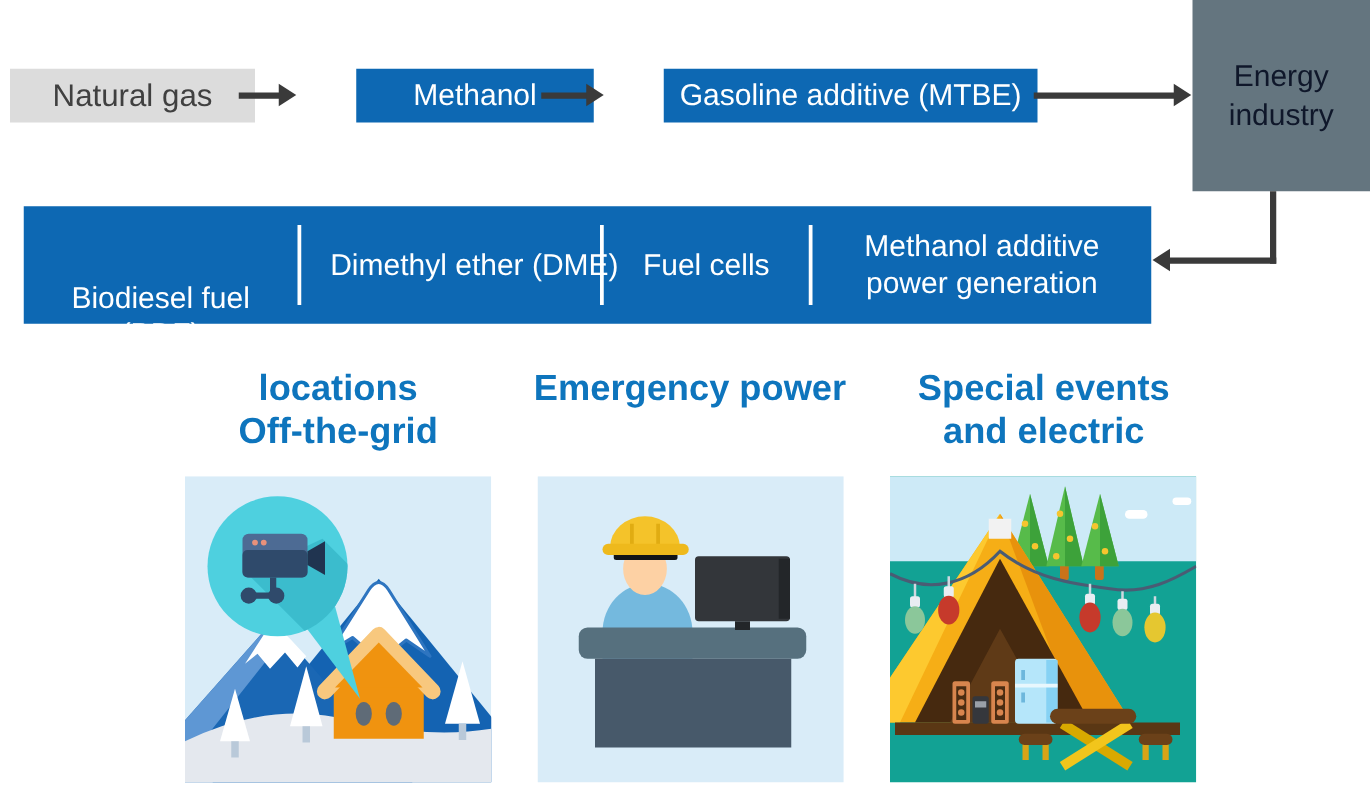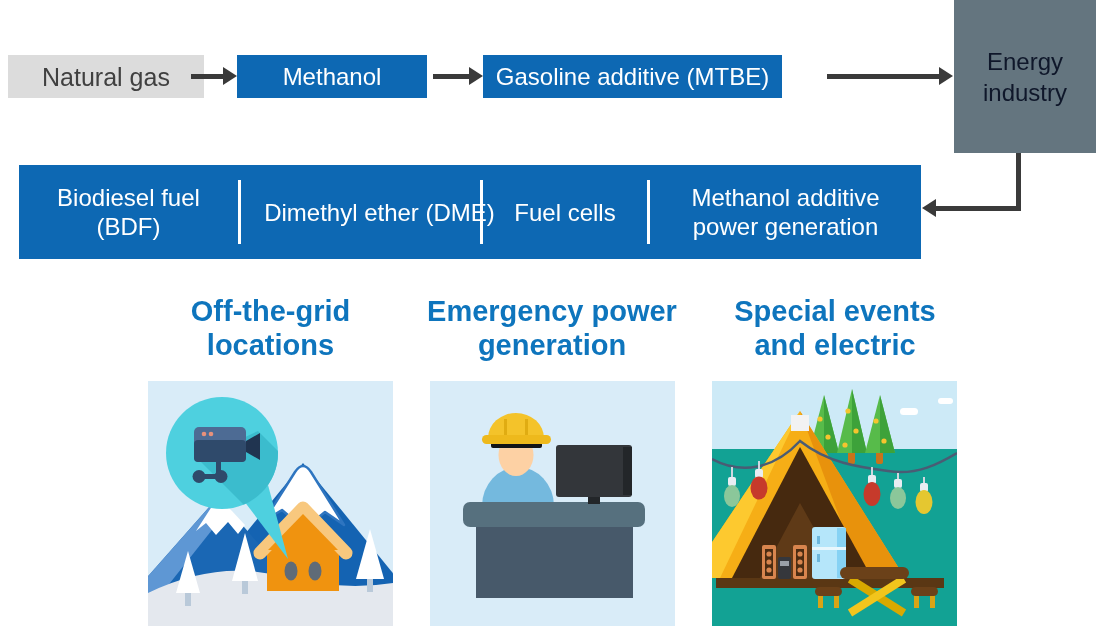--- a/index.html
+++ b/index.html
@@ -5,21 +5,21 @@
   html,body{margin:0;padding:0;}
   body{
     width:1096px;height:644px;position:relative;background:#ffffff;
     font-family:"Liberation Sans","DejaVu Sans",sans-serif;overflow:hidden;
   }
   .abs{position:absolute;}
   .flowbox{
     display:flex;align-items:center;justify-content:center;text-align:center;
     font-size:24px;line-height:28px;
   }
-  .bluebox{background:#0d68b3;color:#ffffff;}
+  .bluebox{background:#0d68b3;color:#ffffff;margin-left:48px;}
   .graybox{background:#dcdcdc;color:#404040;font-size:25px;}
   .slatebox{background:#64757f;color:#0f172a;line-height:31px;}
   .shaft{position:absolute;height:5px;background:#3a3a3a;}
   .vshaft{position:absolute;width:5px;background:#3a3a3a;}
   .head-right{position:absolute;width:0;height:0;border-top:9px solid transparent;
     border-bottom:9px solid transparent;border-left:14px solid #3a3a3a;}
   .head-left{position:absolute;width:0;height:0;border-top:9px solid transparent;
     border-bottom:9px solid transparent;border-right:14px solid #3a3a3a;}
   .bar{position:absolute;left:19px;top:165px;width:902px;height:94px;background:#0d68b3;}
   .bar-section{
@@ -52,35 +52,34 @@
 <div class="shaft" style="left:827px;top:74px;width:113px;"></div>
 <div class="head-right" style="left:939px;top:67px;"></div>
 
 <div class="abs flowbox slatebox" style="left:954px;top:0;width:142px;height:153px;padding:0 14px;box-sizing:border-box;">Energy industry</div>
 
 <div class="vshaft" style="left:1016px;top:153px;height:58px;"></div>
 <div class="shaft" style="left:934px;top:206px;width:87px;"></div>
 <div class="head-left" style="left:922px;top:199px;"></div>
 
 <div class="bar"></div>
-<div class="bar-section" style="left:19px;width:219px;padding:0 12px;box-sizing:border-box;">Biodiesel fuel (BDF)</div>
+<div class="bar-section" style="left:19px;width:219px;padding:0 12px;box-sizing:border-box;margin-top:41px;">Biodiesel fuel (BDF)</div>
 <div class="bar-div" style="left:238px;"></div>
 <div class="bar-section" style="left:241px;width:277px;padding:0 10px;box-sizing:border-box;">Dimethyl ether (DME)</div>
 <div class="bar-div" style="left:480px;"></div>
 <div class="bar-section" style="left:483px;width:164px;">Fuel cells</div>
 <div class="bar-div" style="left:647px;"></div>
 <div class="bar-section" style="left:650px;width:271px;padding:0 10px;box-sizing:border-box;">Methanol additive power generation</div>
 
 <div class="heading" style="left:148px;width:245px;">
+  <div>locations</div>
   <div>Off-the-grid</div>
-  <div>locations</div>
 </div>
 <div class="heading" style="left:412px;width:280px;">
   <div>Emergency power</div>
-  <div>generation</div>
 </div>
 <div class="heading" style="left:700px;width:270px;">
   <div>Special events</div>
   <div>and electric</div>
 </div>
 
 <div class="panel" style="left:148px;">
 <svg viewBox="0 0 245 245" aria-label="security-camera-over-mountain-cabin">
   <rect width="245" height="245" fill="#d9ecf8"></rect>
 

